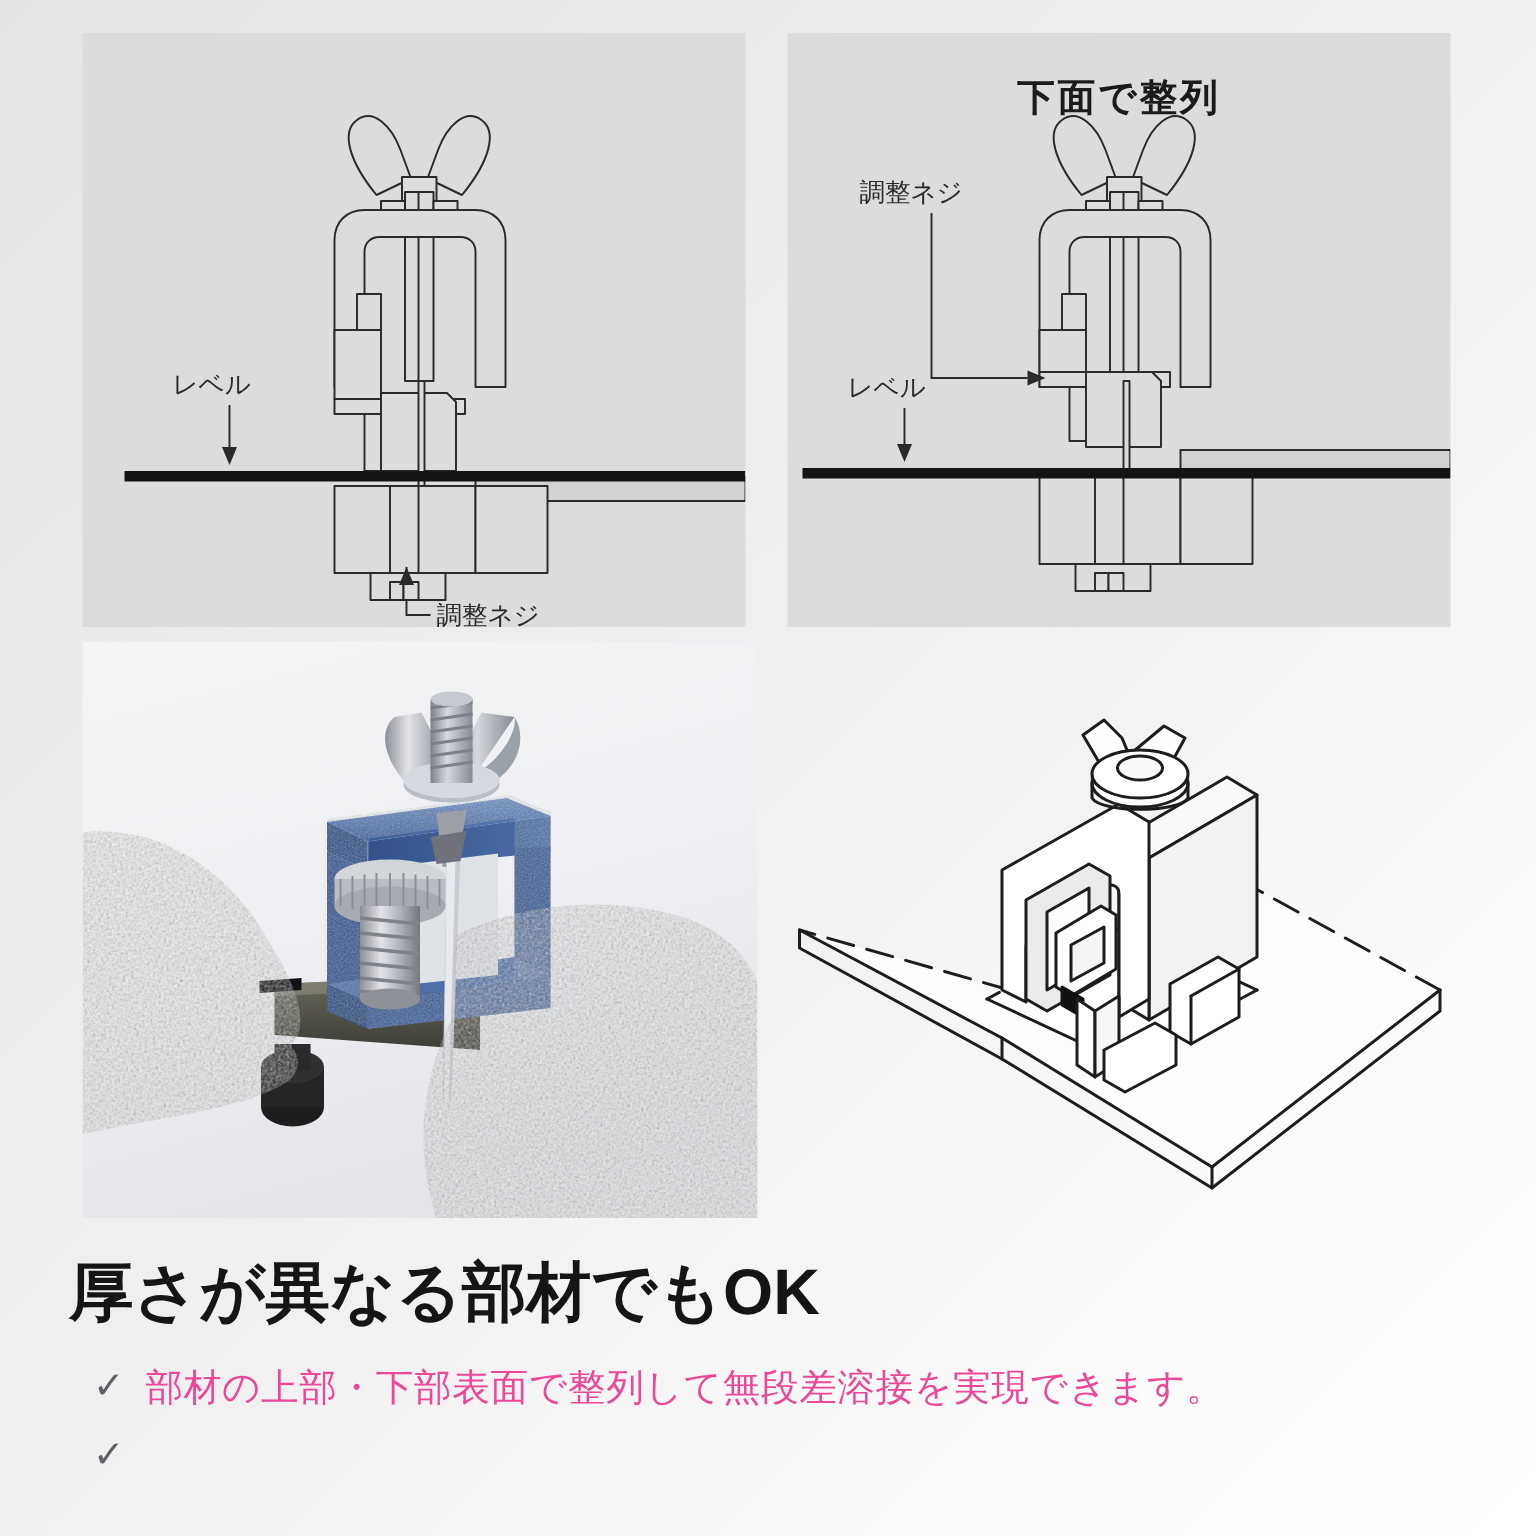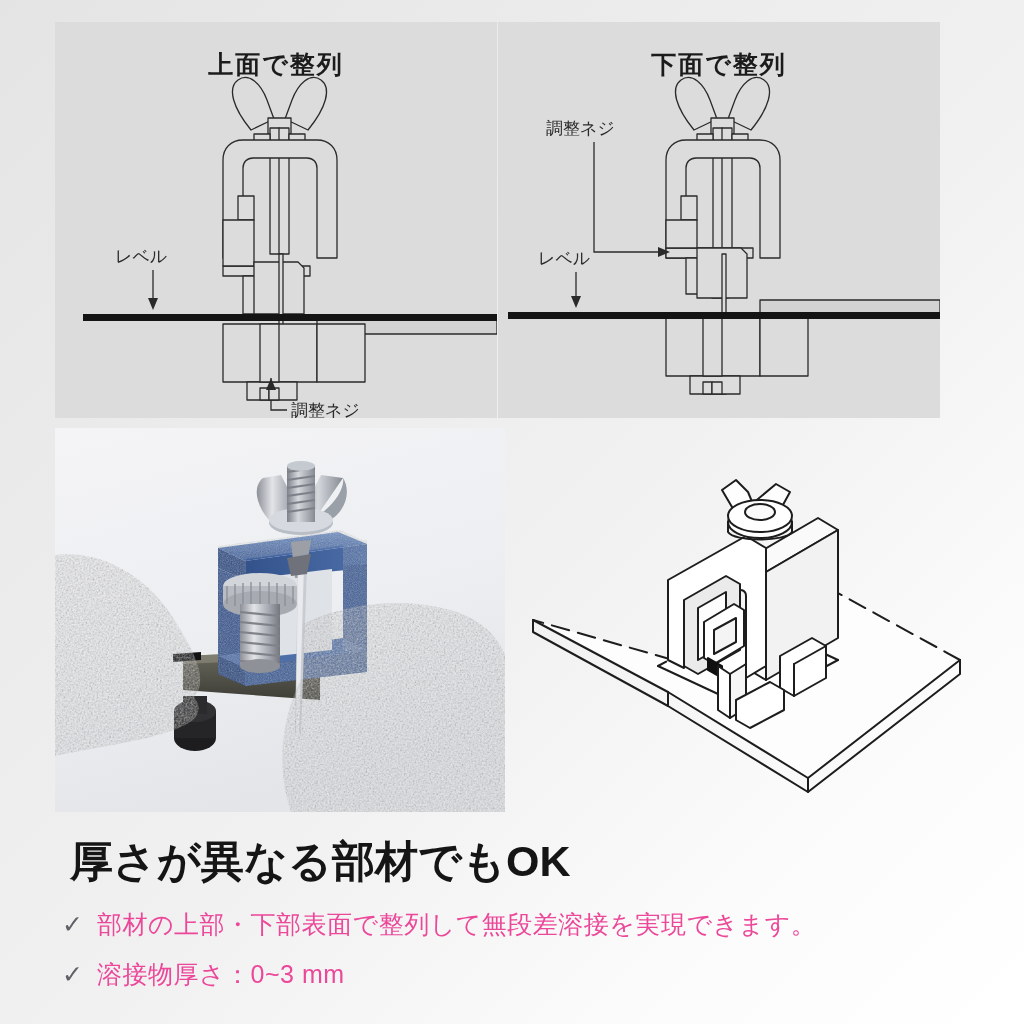--- a/index.html
+++ b/index.html
@@ -11,21 +11,21 @@
     overflow:hidden;
   }
 
   
   .panel{
     position:absolute;
     background:#dcdcdc;
     overflow:hidden;
   }
   #panel-top   { left:55px;  top:22px; width:442px; height:396px; }
-  #panel-bottom{ left:498px; top:22px; width:442px; height:396px; }
+  #panel-bottom{ left:525px; top:22px; width:442px; height:396px; }
 
   .panel-title{
     position:absolute;
     top:26px; left:0; right:0;
     text-align:center;
     font-size:25px;
     font-weight:700;
     color:#1b1b1b;
     letter-spacing:2px;
   }
@@ -47,21 +47,21 @@
   #iso{
     position:absolute;
     left:508px; top:470px;
     width:490px; height:340px;
   }
   #iso svg{ display:block; width:100%; height:100%; }
 
   
   #headline{
     position:absolute;
-    left:70px; top:833px;
+    left:46px; top:833px;
     font-size:43px;
     font-weight:700;
     color:#151515;
     letter-spacing:0px;
     white-space:nowrap;
   }
   .bullet{
     position:absolute;
     left:62px;
     display:flex;
@@ -80,21 +80,20 @@
   .bullet .btext{
     font-size:25px;
     color:#ec4899;
     letter-spacing:0.5px;
   }
 </style>
 </head>
 <body>
 
 <div class="panel" id="panel-top">
-  <div class="panel-title">上面で整列</div>
 
   <div class="svg-wrap">
     <svg viewBox="0 0 442 396" xmlns="http://www.w3.org/2000/svg">
       <g fill="none" stroke="#2a2a2a" stroke-width="1.3" stroke-linejoin="round" stroke-linecap="round">
 
         <path d="M196 108 C178 86 172 66 183 58 C194 50 206 62 212 78 L219 97 Z" fill="#dcdcdc"></path>
 
         <path d="M253 108 C271 86 277 66 266 58 C255 50 243 62 237 78 L230 97 Z" fill="#dcdcdc"></path>
 
         <path d="M213 96 L236 96 L236 112 L213 112 Z" fill="#dcdcdc"></path>
@@ -422,14 +421,13 @@
 
 <div id="headline">厚さが異なる部材でもOK</div>
 
 <div class="bullet" id="bullet-0">
   <span class="check">✓</span>
   <span class="btext">部材の上部・下部表面で整列して無段差溶接を実現できます。</span>
 </div>
 
 <div class="bullet" id="bullet-1">
   <span class="check">✓</span>
-  <span class="btext">溶接物厚さ：0~3 mm</span>
 </div>
 
 </body></html>

